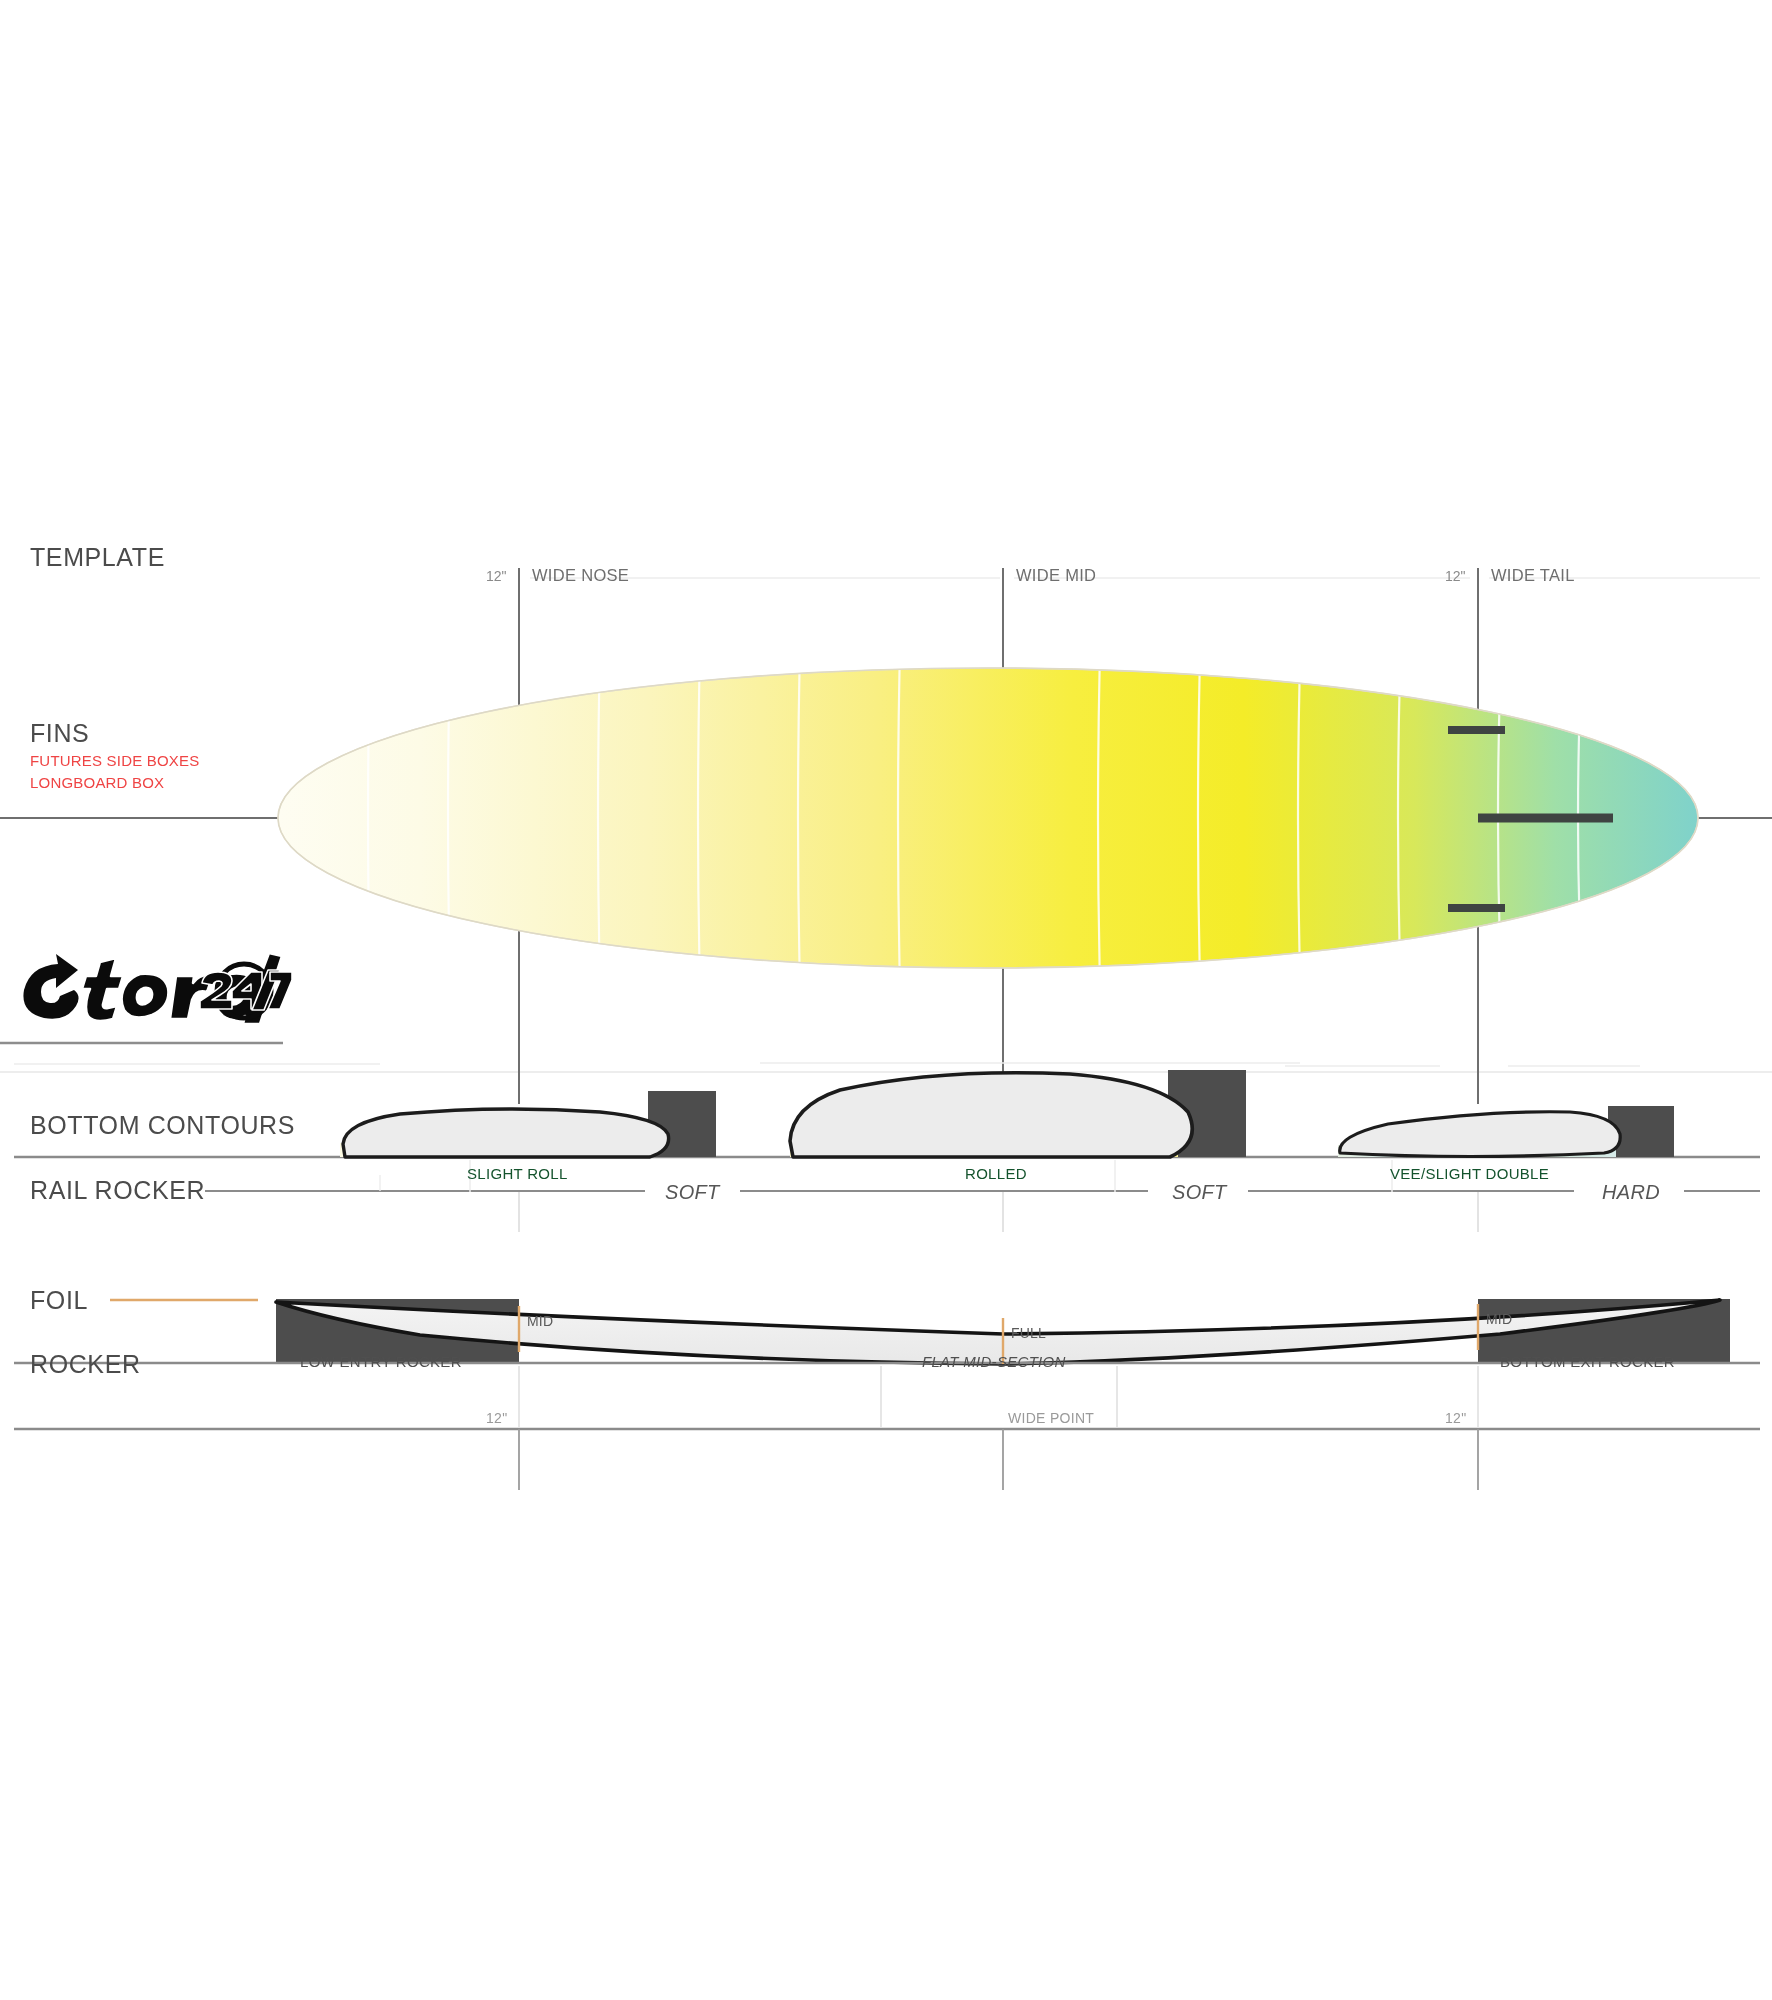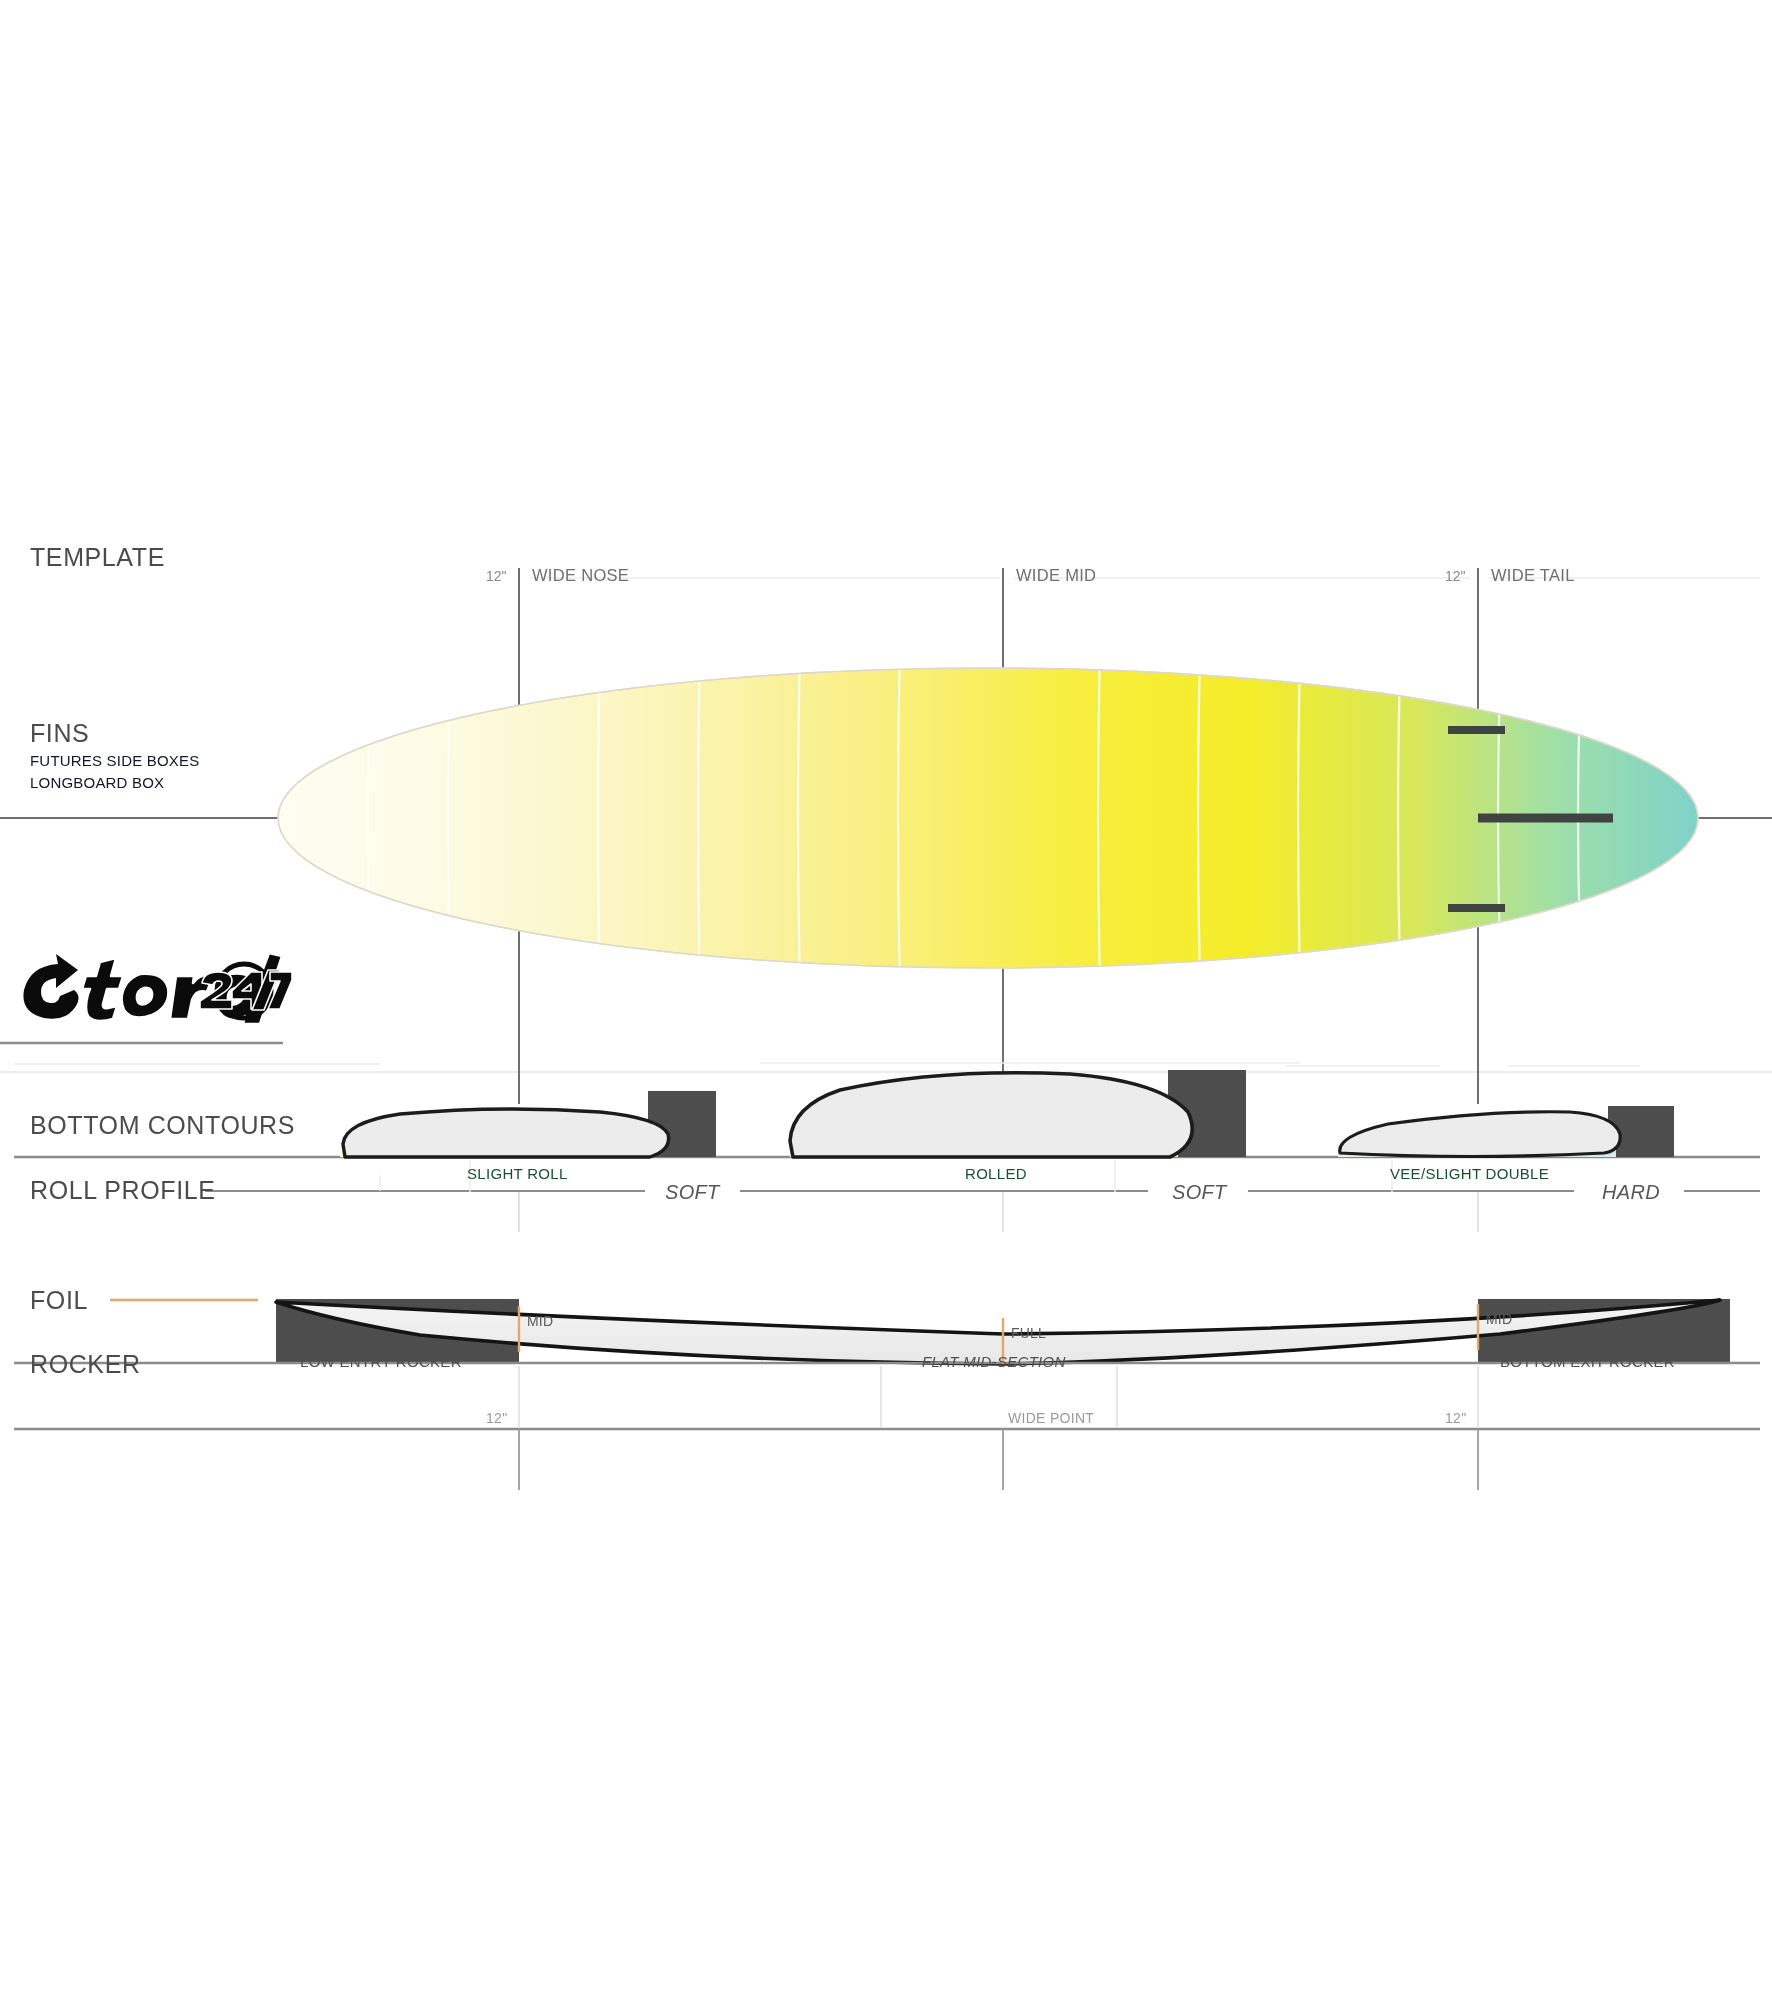--- a/index.html
+++ b/index.html
@@ -10,21 +10,21 @@
     color:#4a4a4a;
     overflow:hidden;
     position:relative;
   }
   #stage{position:absolute;left:0;top:0;width:1772px;height:1608px;}
   svg.layer{position:absolute;left:0;top:0;width:1772px;height:2000px;overflow:visible;}
 
   
   .lbl{position:absolute;white-space:nowrap;color:#4f4f4f;}
   .section-title{font-size:25px;letter-spacing:.6px;color:#4b4b4b;}
-  .section-sub{font-size:15px;letter-spacing:.2px;color:#0f172a;}
+  .section-sub{font-size:15px;letter-spacing:.2px;color:#ef4444;}
   .station{font-size:16.5px;color:#6e6e6e;letter-spacing:.3px;}
   .dim{font-size:14px;color:#8a8a8a;}
   .tag{font-size:15px;color:#14532d;letter-spacing:.3px;}
   .tag-sm{font-size:20px;color:#565656;letter-spacing:.3px;font-style:italic;}
   .foil-tag{font-size:14px;color:#5a5a5a;letter-spacing:.2px;}
   .rocker-tag{font-size:15px;color:#4f4f4f;letter-spacing:.3px;}
   .dim-bottom{font-size:14px;color:#9a9a9a;letter-spacing:.3px;}
 </style>
 </head>
 <body>
@@ -248,21 +248,21 @@
   </div>
 
   <div class="lbl section-title" style="left:30px;top:543px;">TEMPLATE</div>
 
   <div class="lbl section-title" style="left:30px;top:719px;">FINS</div>
   <div class="lbl section-sub" style="left:30px;top:752px;">FUTURES SIDE BOXES</div>
   <div class="lbl section-sub" style="left:30px;top:774px;">LONGBOARD BOX</div>
 
   <div class="lbl section-title" style="left:30px;top:1111px;">BOTTOM  CONTOURS</div>
 
-  <div class="lbl section-title" style="left:30px;top:1176px;">ROLL PROFILE</div>
+  <div class="lbl section-title" style="left:30px;top:1176px;">RAIL ROCKER</div>
 
   <div class="lbl section-title" style="left:30px;top:1286px;">FOIL</div>
 
   <div class="lbl section-title" style="left:30px;top:1350px;">ROCKER</div>
 
   <div class="lbl dim" style="left:486px;top:568px;">12"</div>
   <div class="lbl station" style="left:532px;top:566px;">WIDE NOSE</div>
 
   <div class="lbl station" style="left:1016px;top:566px;">WIDE MID</div>
 

